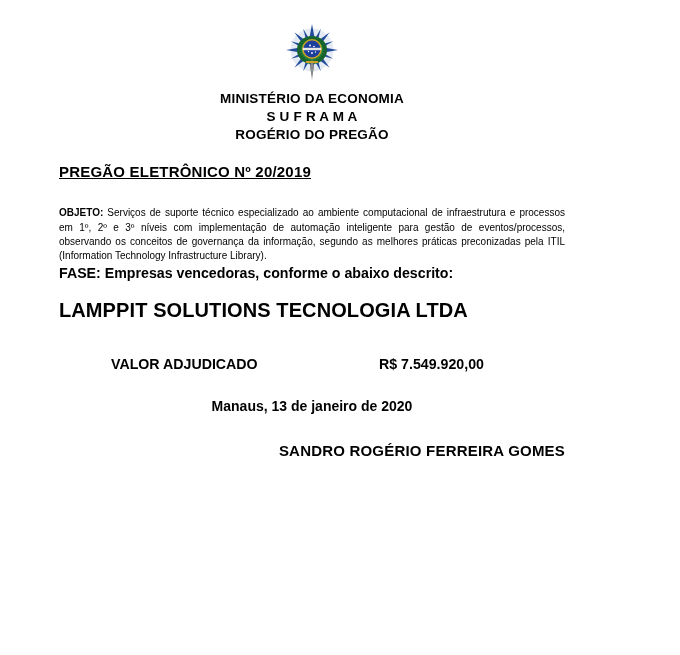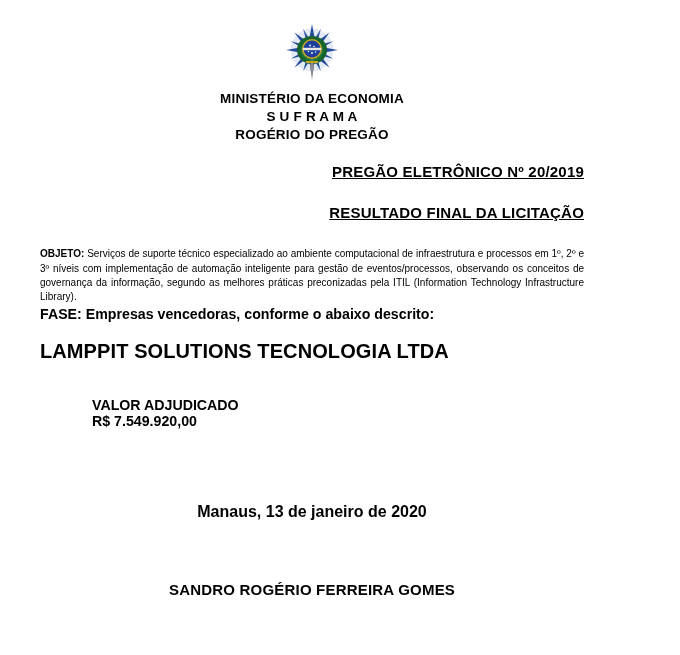--- a/index.html
+++ b/index.html
@@ -12,21 +12,21 @@
     background: #ffffff;
     font-family: "Liberation Sans", sans-serif;
     color: #000000;
     overflow: hidden;
   }
   .page {
     width: 624px;
     height: 655px;
     position: relative;
     box-sizing: border-box;
-    padding: 0 40px;
+    padding: 0 59px;
   }
 
   
   .crest-wrap {
     display: flex;
     justify-content: center;
     padding-top: 22px;
     padding-bottom: 6px;
   }
   .crest {
@@ -39,21 +39,21 @@
   .header {
     text-align: center;
     font-size: 13.5px;
     font-weight: bold;
     line-height: 1.32;
     letter-spacing: .2px;
   }
   .header div { white-space: pre; }
 
   .title-block {
-    text-align: right;
+    text-align: left;
     margin-top: 20px;
   }
   .title-main {
     font-size: 15px;
     font-weight: bold;
     text-decoration: underline;
     letter-spacing: .2px;
   }
   .title-sub {
     font-size: 15px;
@@ -85,35 +85,34 @@
     font-weight: bold;
     letter-spacing: .1px;
   }
 
   .value-row {
     margin-top: 34px;
     display: flex;
     font-size: 14.2px;
     font-weight: bold;
     padding-left: 52px;
-    flex-direction: column;
   }
   .value-label { width: 268px; }
   .value-amount { }
 
   .city-date {
-    margin-top: 74px;
+    margin-top: 26px;
     text-align: center;
-    font-size: 16px;
+    font-size: 14px;
     font-weight: bold;
   }
 
   .signature {
-    margin-top: 60px;
-    text-align: center;
+    margin-top: 28px;
+    text-align: right;
   }
   .sign-name {
     font-size: 15px;
     font-weight: bold;
     letter-spacing: .2px;
   }
 </style>
 </head>
 <body>
 
@@ -179,21 +178,20 @@
   </div>
 
   <div class="header">
     <div>MINISTÉRIO DA ECONOMIA</div>
     <div>S U F R A M A</div>
     <div>ROGÉRIO DO PREGÃO</div>
   </div>
 
   <div class="title-block">
     <div class="title-main">PREGÃO ELETRÔNICO Nº 20/2019</div>
-    <div class="title-sub">RESULTADO FINAL DA LICITAÇÃO</div>
   </div>
 
   <div class="para">
     <b>OBJETO:</b><span> Serviços de suporte técnico especializado ao ambiente computacional de infraestrutura e processos em 1º, 2º e 3º níveis com implementação de automação inteligente para gestão de eventos/processos, observando os conceitos de governança da informação, segundo as melhores práticas preconizadas pela ITIL (Information Technology Infrastructure Library).</span>
   </div>
 
   <div class="fase">
     <span class="label">FASE:</span><span> Empresas vencedoras, conforme o abaixo descrito:</span>
   </div>
 

